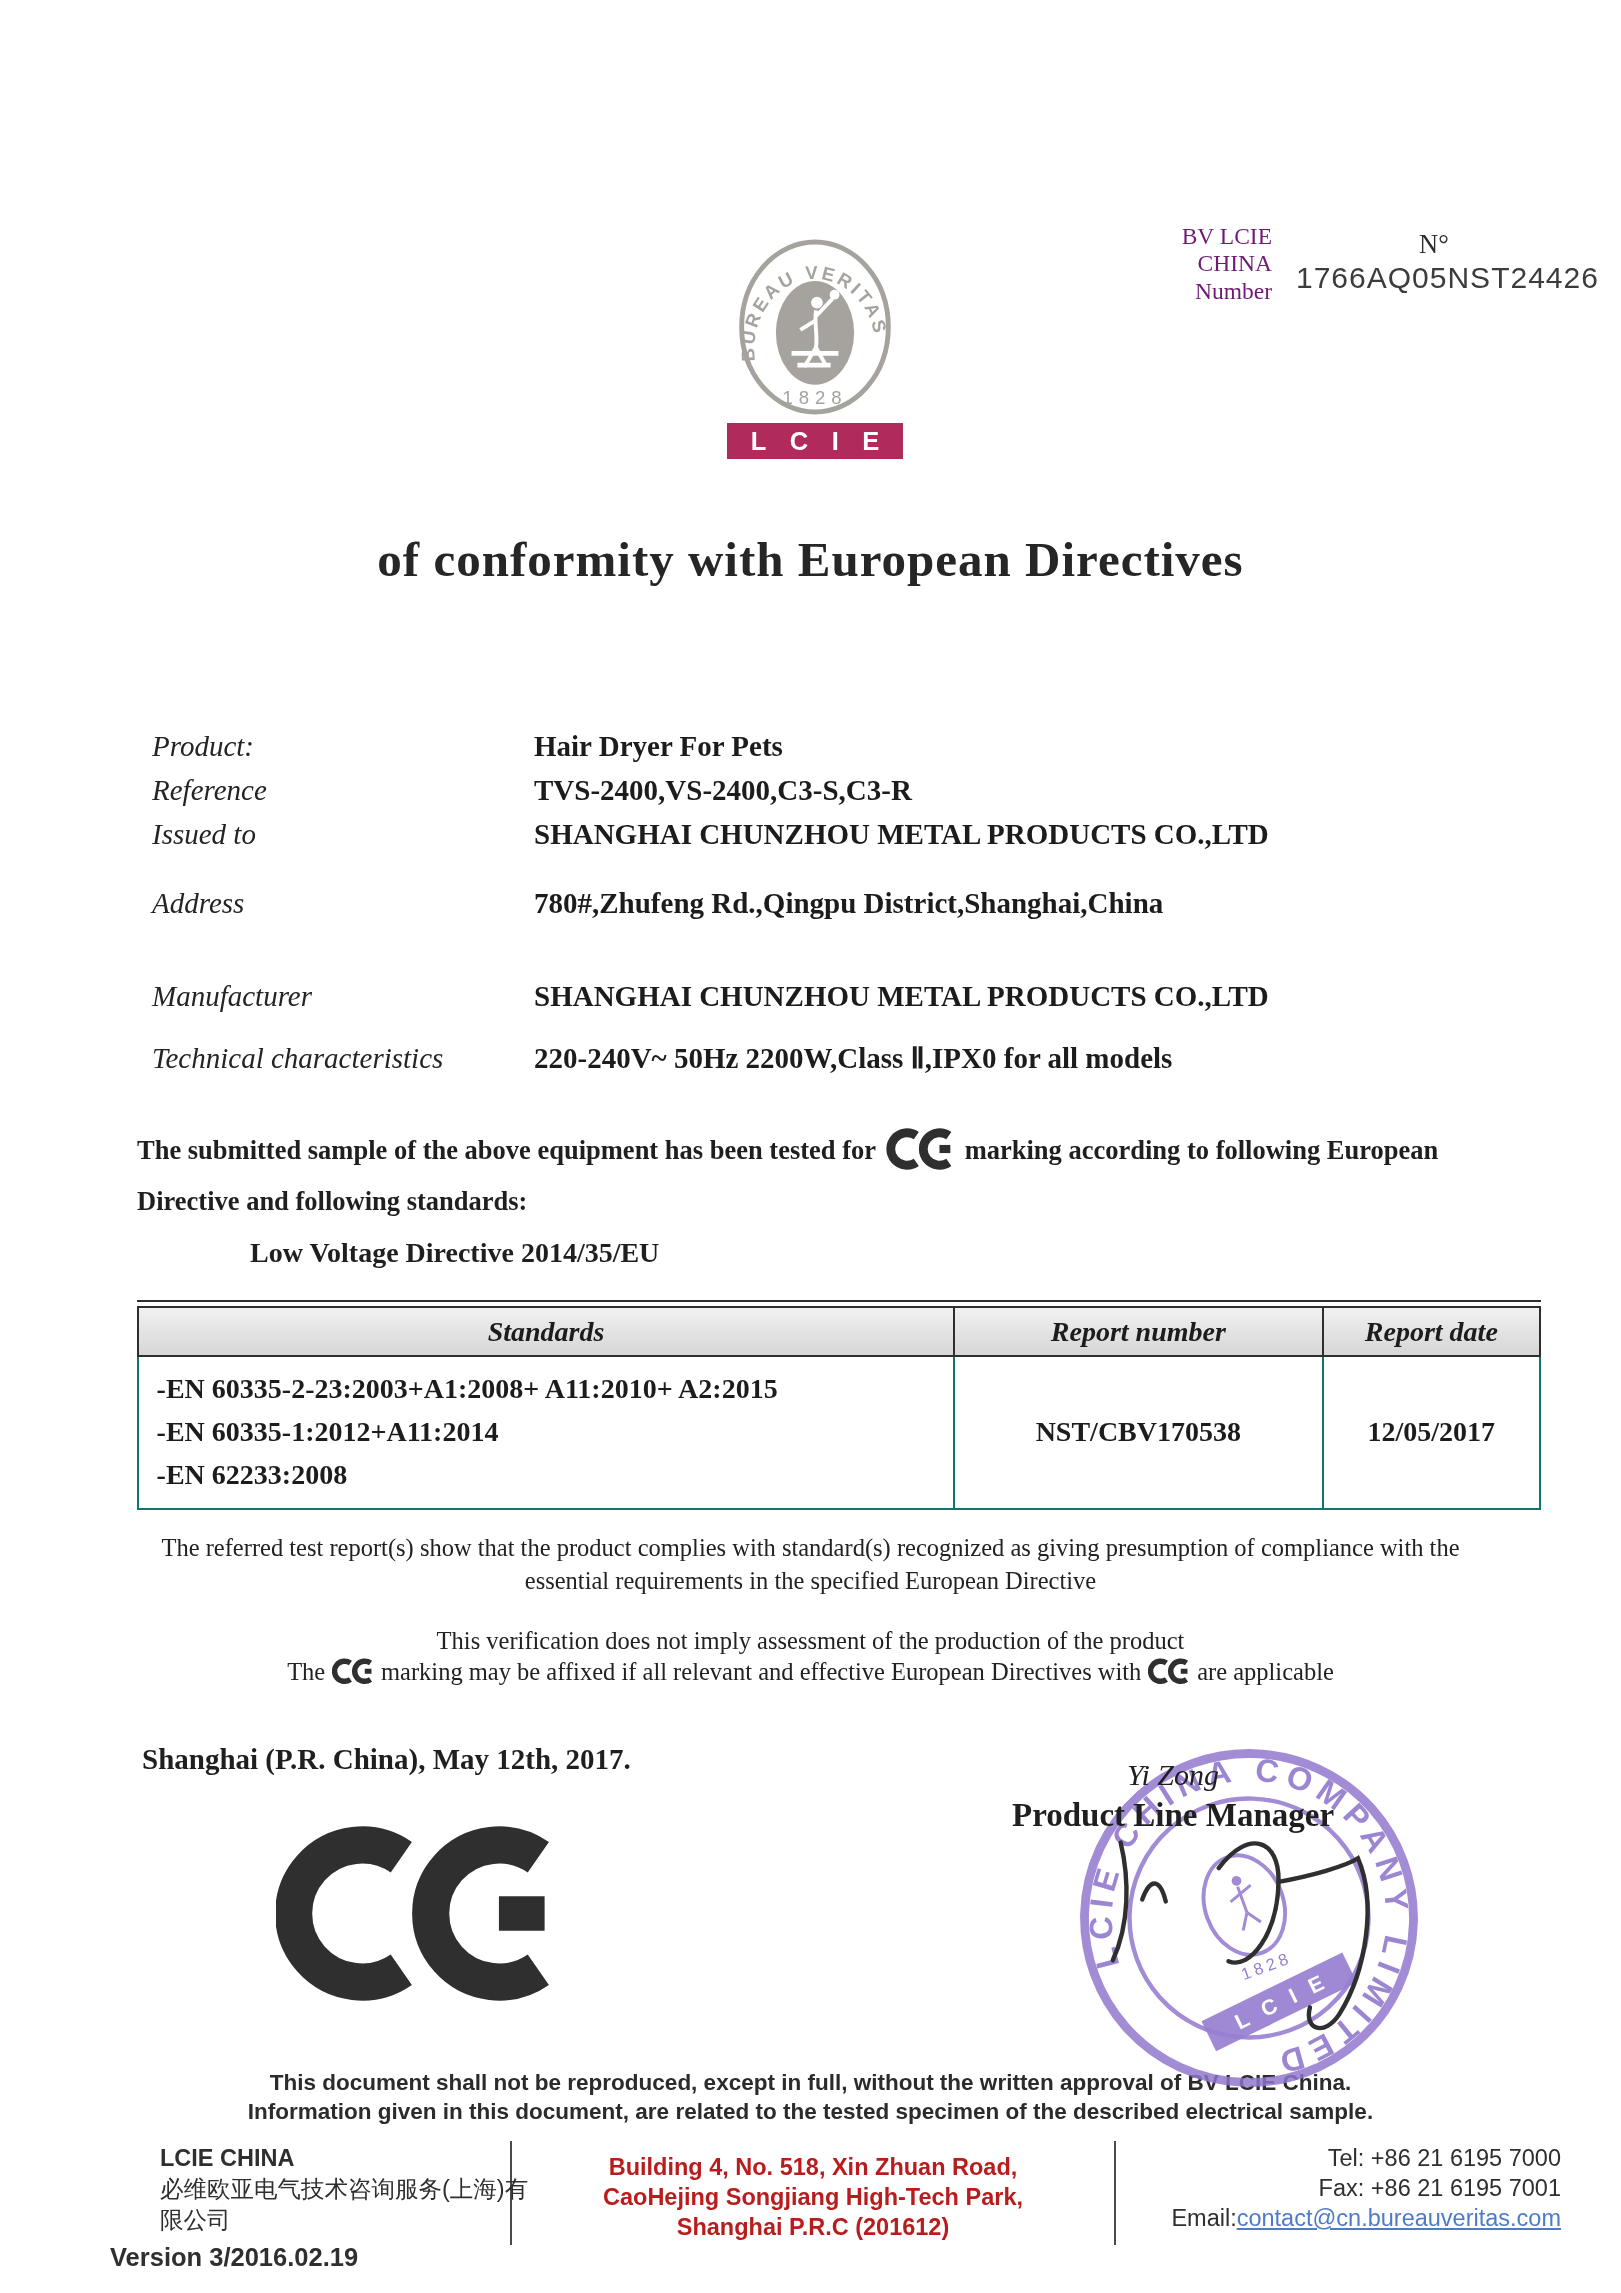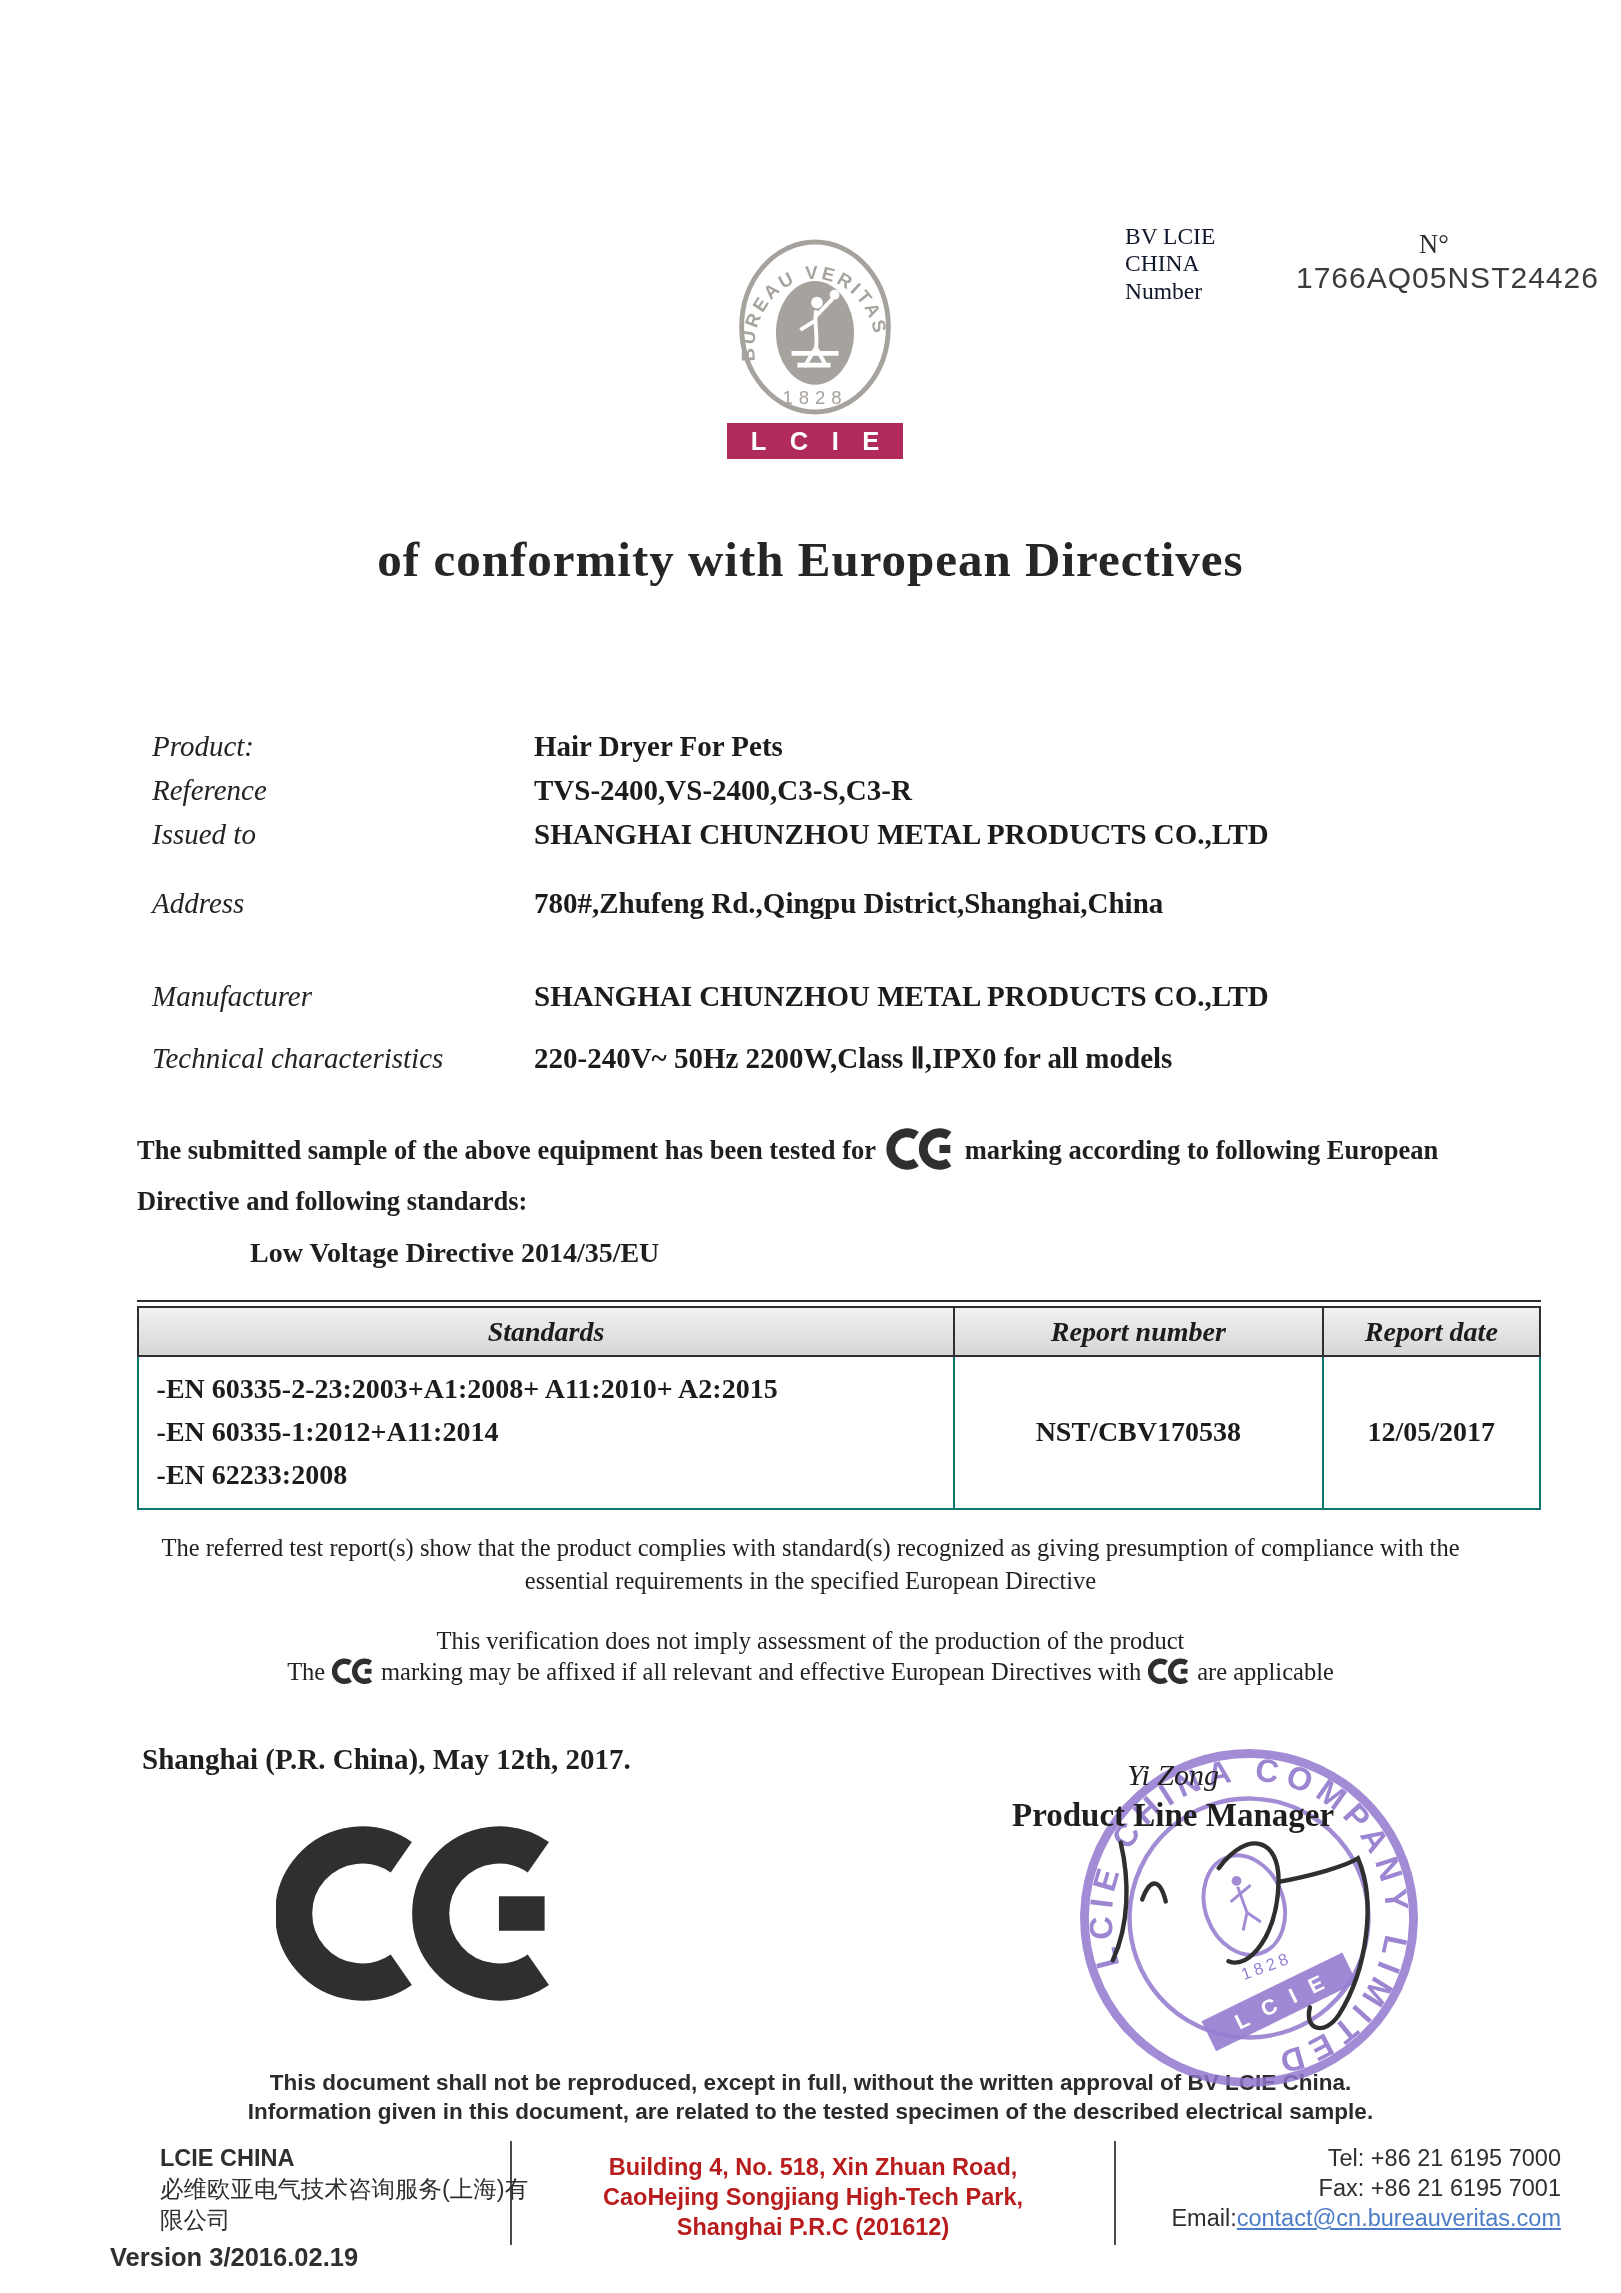--- a/index.html
+++ b/index.html
@@ -9,22 +9,22 @@
   }
   .abs{position:absolute;}
   
   #logo-block{left:727px;top:238px;width:176px;}
   #lcie-band{
     width:176px;height:36px;background:#b02a5b;margin-top:2.9px;
     color:#fff;font-family:"Liberation Sans",sans-serif;font-weight:bold;
     font-size:25.5px;line-height:36px;text-align:center;letter-spacing:23.5px;text-indent:23.5px;
   }
   #ref-block{
-    left:1125px;top:223px;width:147px;text-align:left;
-    font-size:23.5px;line-height:27.4px;color:#0f172a;
+    left:1125px;top:223px;width:147px;text-align:right;
+    font-size:23.5px;line-height:27.4px;color:#701a75;
   }
   #no-symbol{left:1419px;top:229px;font-size:26.5px;color:#2e2e2e;}
   #cert-number{
     left:1296px;top:261px;font-family:"Liberation Sans",sans-serif;
     font-size:30px;color:#3c3c3c;letter-spacing:1px;
   }
   
   #title-block{left:0;right:0;top:529px;text-align:center;color:#262626;}
   #title-line1{font-size:56px;font-weight:bold;letter-spacing:2px;}
   #title-line2{font-size:49px;font-weight:bold;letter-spacing:1px;margin-top:2px;}

